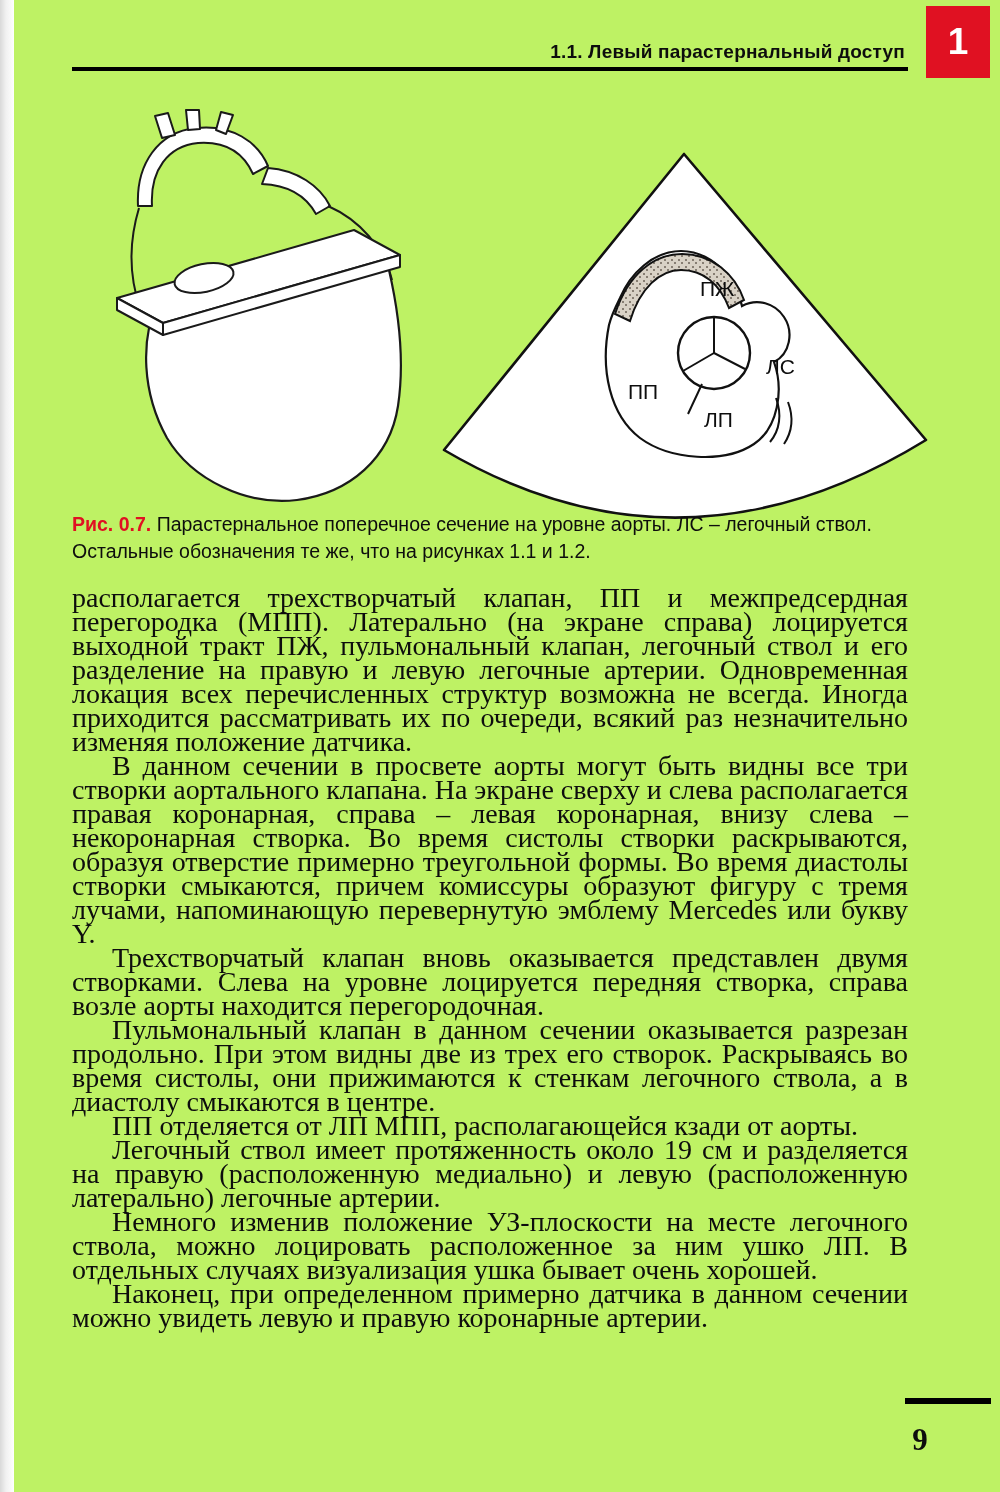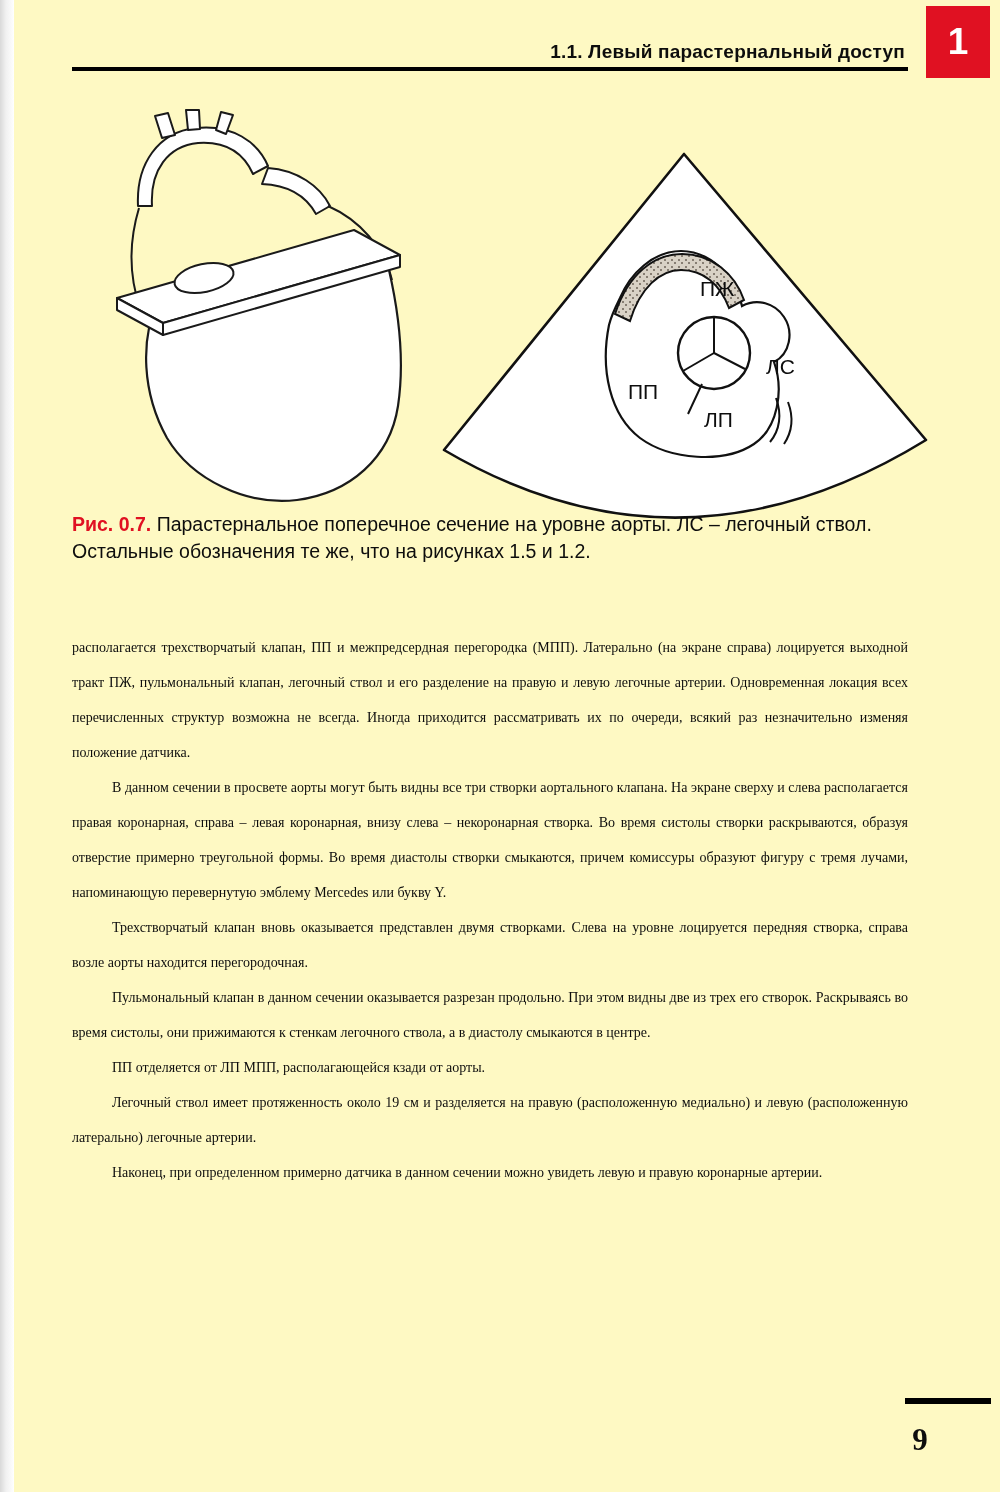--- a/index.html
+++ b/index.html
@@ -1,18 +1,18 @@
 <!DOCTYPE html>
 <html><head>
 <meta charset="utf-8">
 <style>
   html,body { margin:0; padding:0; background:#9a9a9a; }
   .page {
     position:relative; width:1000px; height:1492px; margin:0 auto;
-    background:#fef9c3; overflow:hidden;
+    background:#bef264; overflow:hidden;
     font-family:"Liberation Serif", serif; color:#101010;
   }
   .page::before{ 
     content:""; position:absolute; left:0; top:0; bottom:0; width:14px;
     background:linear-gradient(90deg,#d9d9d9 0,#f1f1f1 6px,#ffffff 14px);
     pointer-events:none;
   }
 
   
   .running-title{
@@ -38,21 +38,21 @@
 
   .figure-caption{
     position:absolute; top:511px; left:72px; width:836px;
     font-family:"Liberation Sans", sans-serif; font-size:19.5px; line-height:27px; color:#0d0d0d;
   }
   .fig-label{ color:#e01122; font-weight:bold; }
 
   
   .body-text{
     position:absolute; top:586px; left:72px; width:836px;
-    font-size:14px; line-height:35px; text-align:justify; color:#0d0d0d;margin-top:44px;
+    font-size:28px; line-height:24px; text-align:justify; color:#0d0d0d;
   }
   .body-text p{ margin:0; }
   .body-text p.indent{ text-indent:40px; }
 
   
   .footer-rule{ position:absolute; left:905px; top:1398px; width:86px; height:6px; background:#000; }
   .page-number{
     position:absolute; left:898px; top:1422px; width:44px; text-align:center;
     font-family:"Liberation Serif", serif; font-weight:bold; font-size:31px; color:#0d0d0d;
   }
@@ -123,29 +123,30 @@
 
       <text class="svg-label" x="268" y="178">ПЖ</text>
       <text class="svg-label" x="334" y="256">ЛС</text>
       <text class="svg-label" x="196" y="281">ПП</text>
       <text class="svg-label" x="272" y="309">ЛП</text>
     </svg>
   </div>
 
   <div class="figure-caption">
     <span class="fig-label">Рис. 0.7.</span>
-    <span>Парастернальное поперечное сечение на уровне аорты. ЛС – легочный ствол. Остальные обозначения те же, что на рисунках 1.5 и 1.2.</span>
+    <span>Парастернальное поперечное сечение на уровне аорты. ЛС – легочный ствол. Остальные обозначения те же, что на рисунках 1.1 и 1.2.</span>
   </div>
 
   <div class="body-text">
     <p>располагается трехстворчатый клапан, ПП и межпредсердная перегородка (МПП). Латерально (на экране справа) лоцируется выходной тракт ПЖ, пульмональный клапан, легочный ствол и его разделение на правую и левую легочные артерии. Одновременная локация всех перечисленных структур возможна не всегда. Иногда приходится рассматривать их по очереди, всякий раз незначительно изменяя положение датчика.</p>
     <p class="indent">В данном сечении в просвете аорты могут быть видны все три створки аортального клапана. На экране сверху и слева располагается правая коронарная, справа – левая коронарная, внизу слева – некоронарная створка. Во время систолы створки раскрываются, образуя отверстие примерно треугольной формы. Во время диастолы створки смыкаются, причем комиссуры образуют фигуру с тремя лучами, напоминающую перевернутую эмблему Mercedes или букву Y.</p>
     <p class="indent">Трехстворчатый клапан вновь оказывается представлен двумя створками. Слева на уровне лоцируется передняя створка, справа возле аорты находится перегородочная.</p>
     <p class="indent">Пульмональный клапан в данном сечении оказывается разрезан продольно. При этом видны две из трех его створок. Раскрываясь во время систолы, они прижимаются к стенкам легочного ствола, а в диастолу смыкаются в центре.</p>
     <p class="indent">ПП отделяется от ЛП МПП, располагающейся кзади от аорты.</p>
     <p class="indent">Легочный ствол имеет протяженность около 19 см и разделяется на правую (расположенную медиально) и левую (расположенную латерально) легочные артерии.</p>
+    <p class="indent">Немного изменив положение УЗ-плоскости на месте легочного ствола, можно лоцировать расположенное за ним ушко ЛП. В отдельных случаях визуализация ушка бывает очень хорошей.</p>
     <p class="indent">Наконец, при определенном примерно датчика в данном сечении можно увидеть левую и правую коронарные артерии.</p>
   </div>
 
   <div class="footer-rule"></div>
   <div class="page-number">9</div>
 
 </div>
 
 </body></html>

